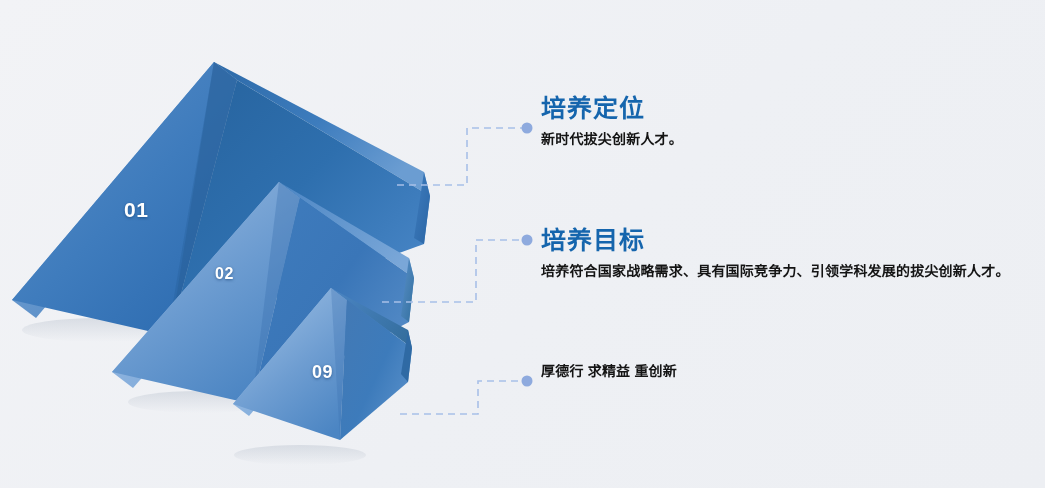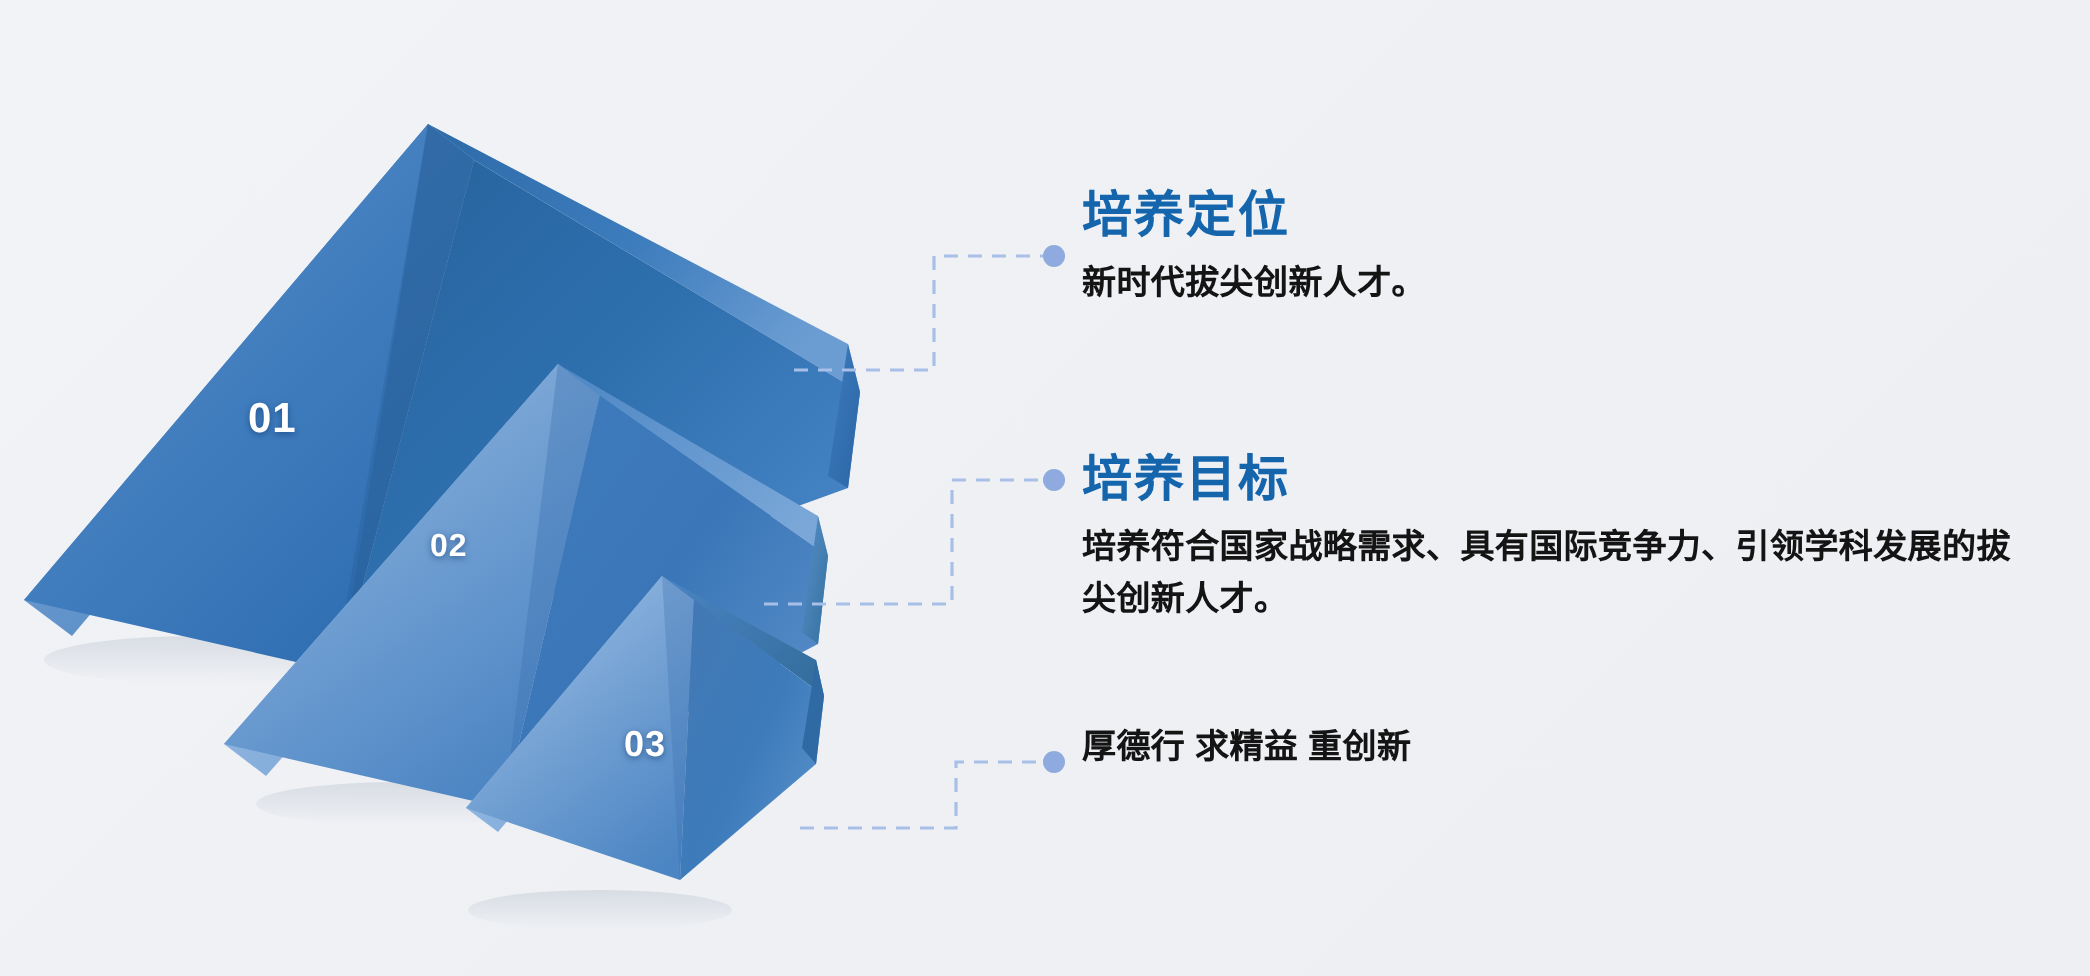--- a/index.html
+++ b/index.html
@@ -70,21 +70,21 @@
   .item-text .heading {
     font-size: 25px;
     font-weight: bold;
     color: #1565ad;
     line-height: 1.16;
     letter-spacing: 1px;
     margin: 0 0 6px 0;
     white-space: nowrap;
   }
   .item-text .body {
-    font-size: 17px;
+    font-size: 14px;
     font-weight: bold;
     color: #141414;
     line-height: 1.52;
     margin: 0;
     max-width: 480px;
     letter-spacing: 0.2px;
   }
   .item-1 { top: 82px; margin-top: 12px; }
   .item-2 { top: 197px; margin-top: 29px; }
   .item-3 { top: 361px; }
@@ -224,21 +224,21 @@
 
         <polygon points="347,300 412,348 408,382 340,440" fill="url(#g3-right)"></polygon>
 
         <polygon points="408,330 412,348 408,382 401,374" fill="#2f6aa4"></polygon>
       </g>
     </svg>
   </div>
 
   <span class="num-label num-01">01</span>
   <span class="num-label num-02">02</span>
-  <span class="num-label num-03">03</span>
+  <span class="num-label num-03">09</span>
 
   <div class="connectors">
     <svg viewBox="0 0 1045 488" xmlns="http://www.w3.org/2000/svg" aria-hidden="true">
       <g fill="none" stroke="#a8c0e8" stroke-width="1.6" stroke-dasharray="7 5">
 
         <path d="M 397,185 L 467,185 L 467,128 L 522,128"></path>
 
         <path d="M 382,302 L 476,302 L 476,240 L 522,240"></path>
 
         <path d="M 400,414 L 478,414 L 478,381 L 522,381"></path>

